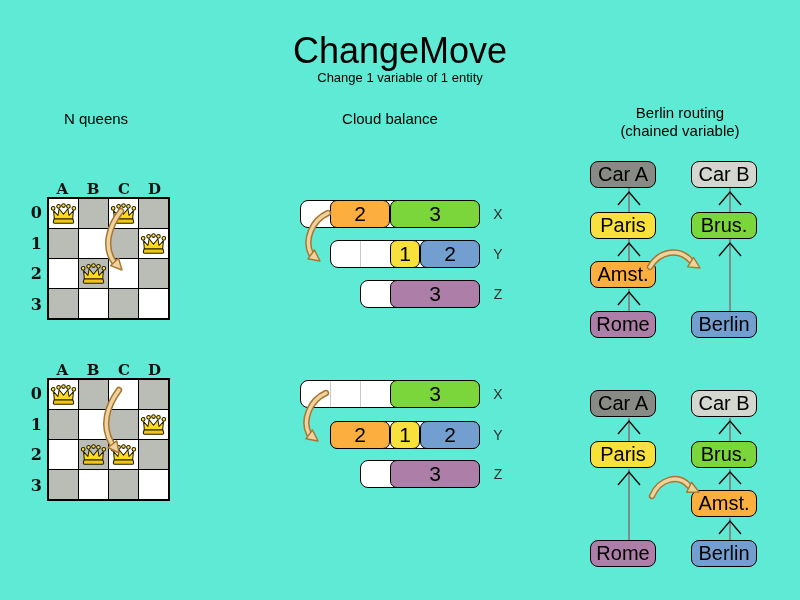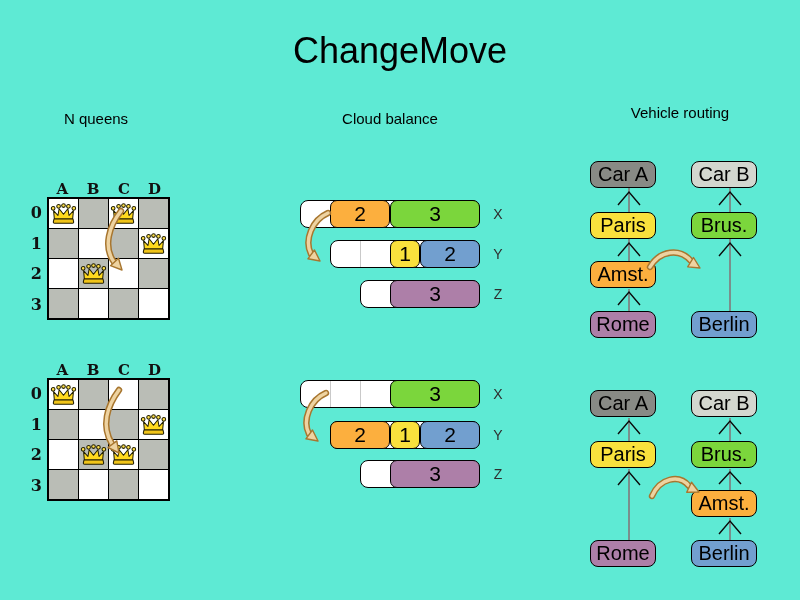--- a/index.html
+++ b/index.html
@@ -60,23 +60,25 @@
         <circle cx="17" cy="3.5" r="2.3" fill="#ffe14c"></circle>
         <circle cx="23.2" cy="4.5" r="2.3" fill="#ffe14c"></circle>
         <circle cx="30" cy="7" r="2.3" fill="#ffe14c"></circle>
         <path d="M5.5,20.5 L4.5,10 L10,16 L11.5,7.5 L17,14.5 L22.5,7.5 L24,16 L29.5,10 L28.5,20.5 Z" fill="#ffd91e"></path>
         <path d="M5,20.5 h24 l0.8,3.6 q0.2,1.6 -1.6,1.6 h-22.4 q-1.8,0 -1.6,-1.6 Z" fill="#f0c419"></path>
       </g>
     </defs>
   </svg>
 
   <div class="abs title">ChangeMove</div>
+  <div class="abs subtitle">Change 1 variable of 1 entity</div>
   <div class="abs colhead" style="left:16px;top:110px;width:160px;">N queens</div>
   <div class="abs colhead" style="left:310px;top:110px;width:160px;">Cloud balance</div>
-  <div class="abs colhead" style="left:600px;top:104px;width:160px;">Vehicle routing</div>
+  <div class="abs colhead" style="left:600px;top:104px;width:160px;">Berlin routing</div>
+  <div class="abs colhead" style="left:600px;top:122px;width:160px;">(chained variable)</div>
 
   <div class="abs board-letters" style="left:47px;top:180px;">
     <span>A</span>
       <span>B</span>
       <span>C</span>
       <span>D</span>
   </div>
   <div class="abs board-rownums" style="left:26px;top:197px;">
     <span>0</span>
       <span>1</span>

